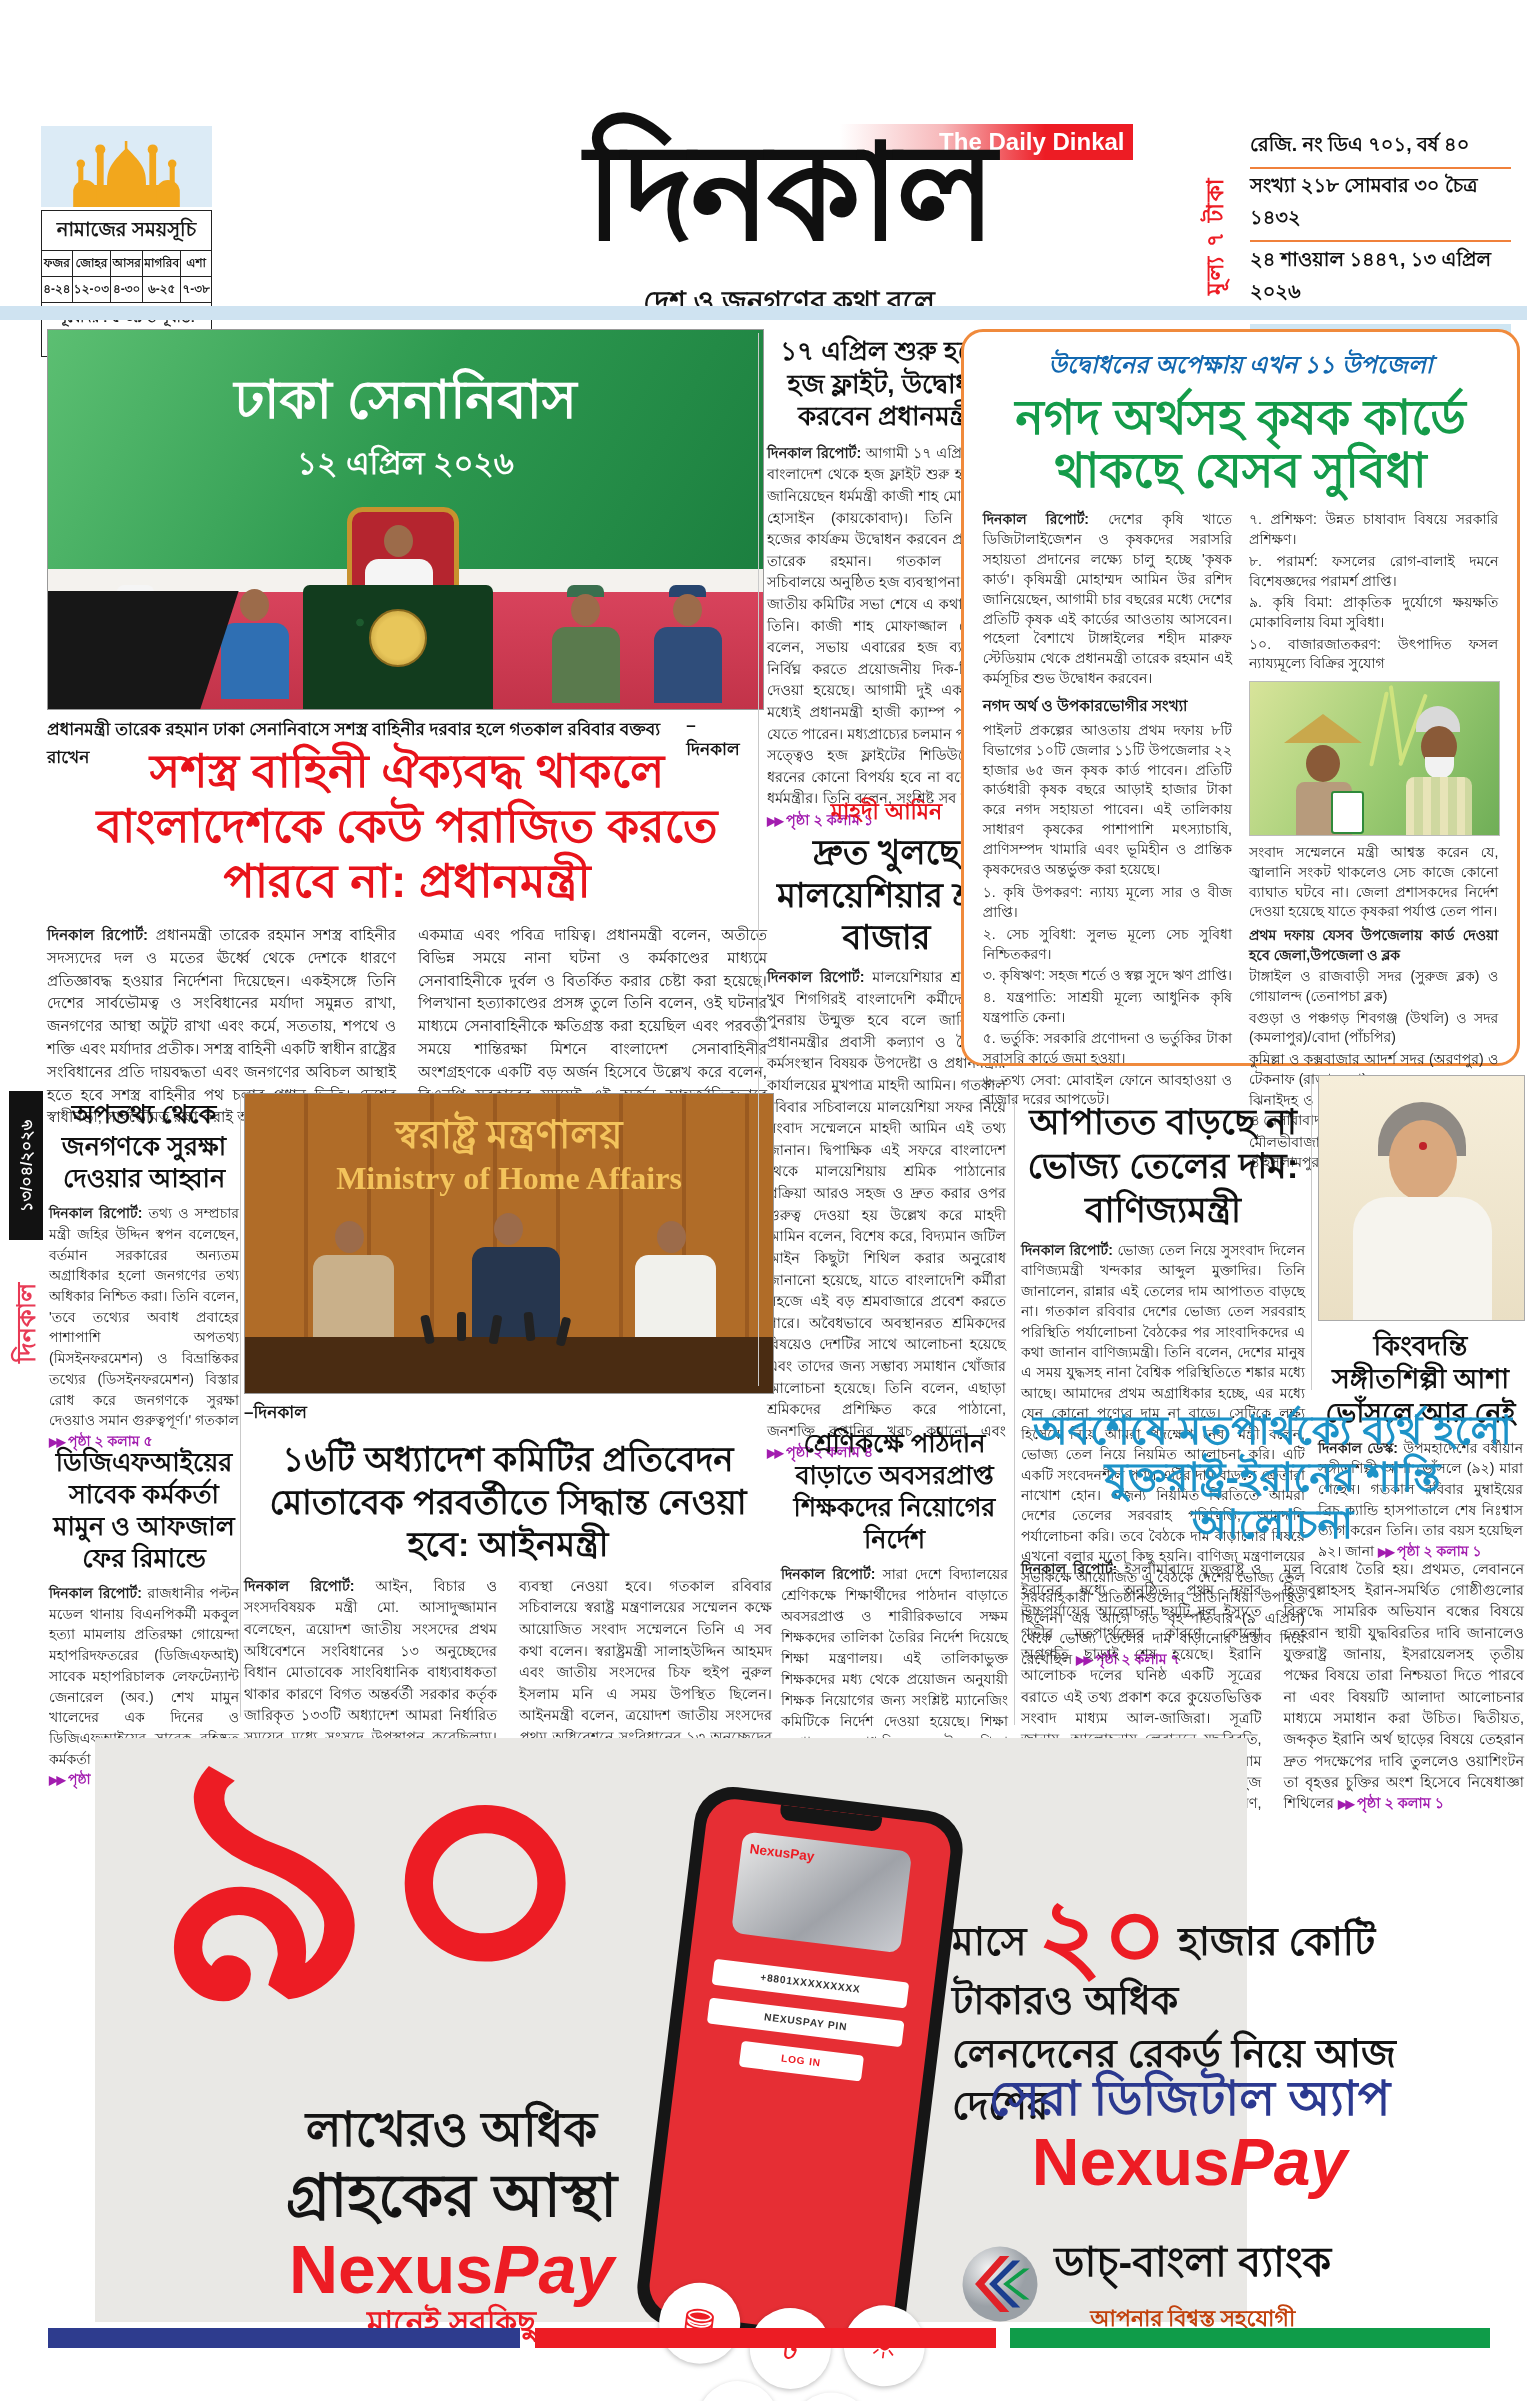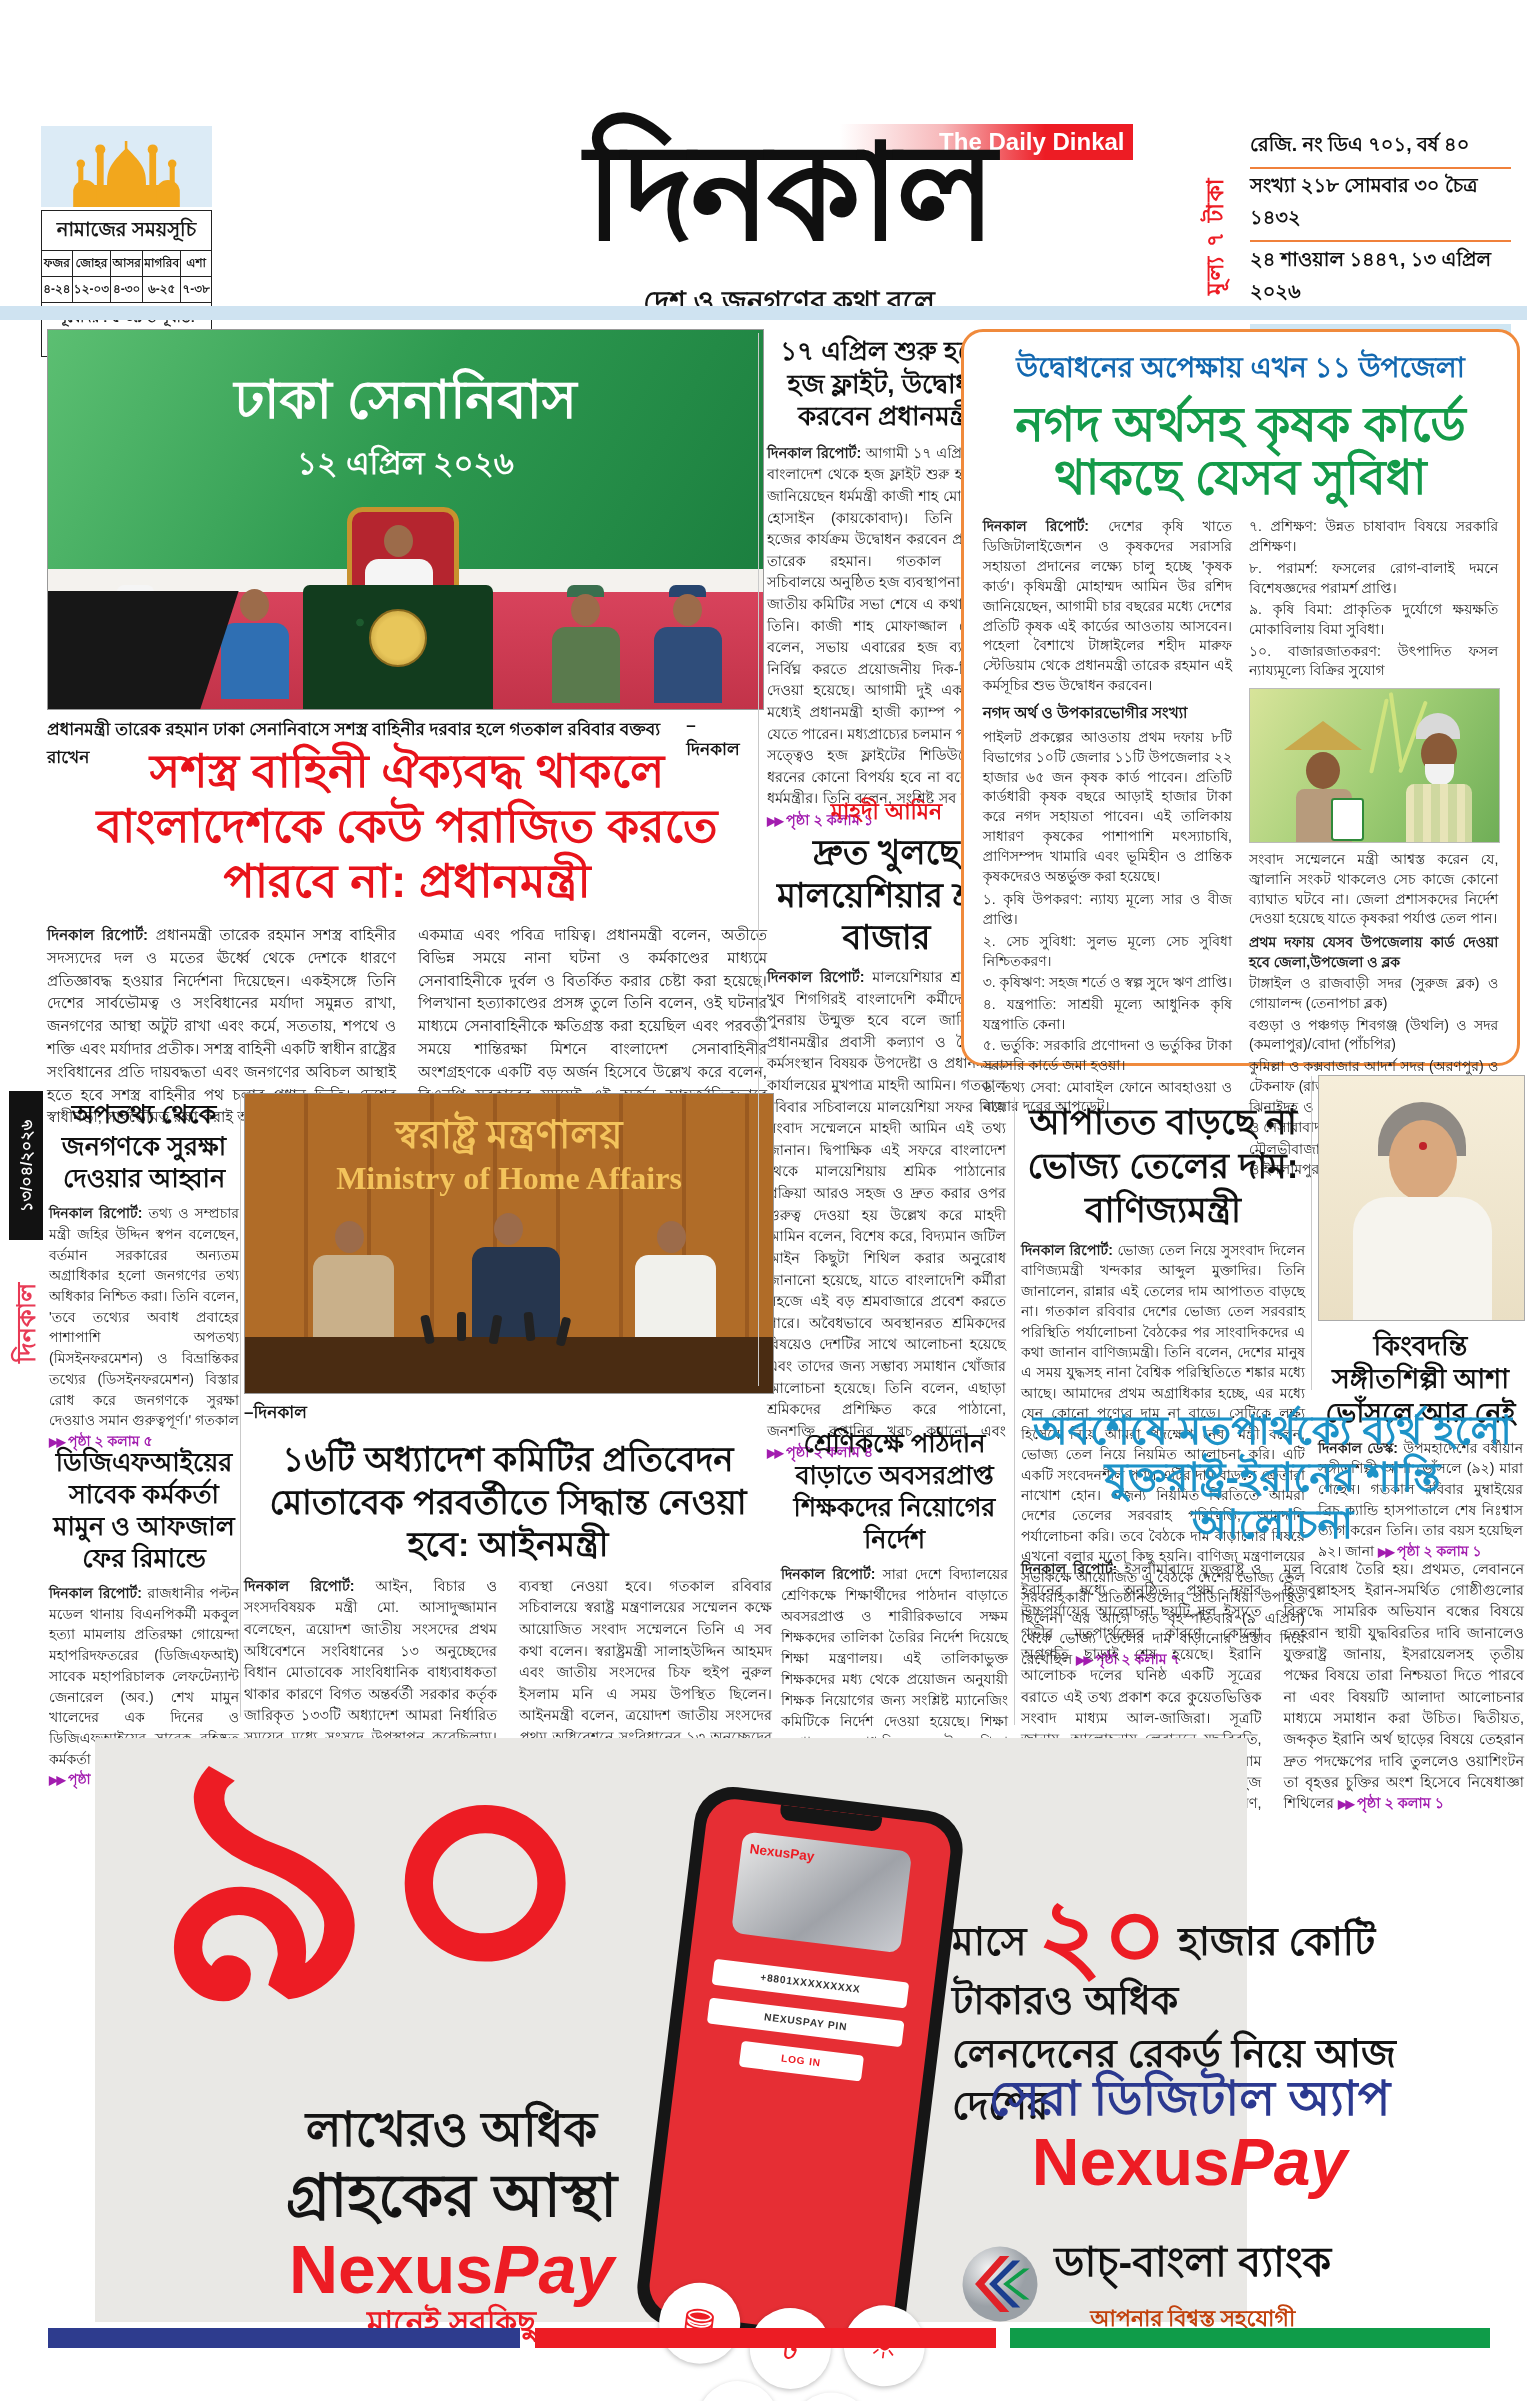--- a/index.html
+++ b/index.html
@@ -56,21 +56,21 @@
   #lp-podium{position:absolute;left:-25.5px;bottom:-8.5px;width:195px;height:127px;background:#171717;transform:skewX(-18deg);}
   
   #hajj{left:767px;top:335px;width:239px;}
   #hajj .headline{font-size:26px;}
   #malay{left:767px;top:794px;width:239px;}
   .kicker-red{color:#e8131b;font-weight:bold;font-size:22px;text-align:center;}
   #malay .headline{font-size:34px;}
   
   #farmer{left:961px;top:329px;width:559px;height:737px;border:3.4px solid #f08a3c;border-radius:22px;box-sizing:border-box;
           padding:13.6px 18.7px;background:#fff;}
-  #farmer .kick{color:#1268b0;font-size:28px;font-weight:bold;text-align:center;}
+  #farmer .kick{color:#1268b0;font-size:24px;font-weight:bold;text-align:center;font-style:italic;}
   #farmer .hl{color:#149b49;font-size:48px;font-weight:bold;text-align:center;line-height:1.12;margin-top:5.1px;}
   #farmer .cols{display:flex;gap:17px;margin-top:12px;}
   #farmer .cols>div{flex:1;}
   #farmer .body{font-size:14px;line-height:1.42;}
   #farmer .sub{font-weight:bold;font-size:15.3px;margin:5.1px 0 1.7px 0;}
   #farmphoto{width:100%;height:153px;margin:6.8px 0;position:relative;overflow:hidden;border:0.8px solid #bbb;
              background:linear-gradient(120deg,#d8e49a 0%,#9ccb72 55%,#6fae57 100%);}
   .paddy{position:absolute;width:4.2px;height:76px;background:#cfe37e;border-radius:2.5px;}
   
   #leadhl{left:47px;top:744px;width:720px;color:#e8131b;font-size:46px;font-weight:bold;line-height:1.2;text-align:center;}

